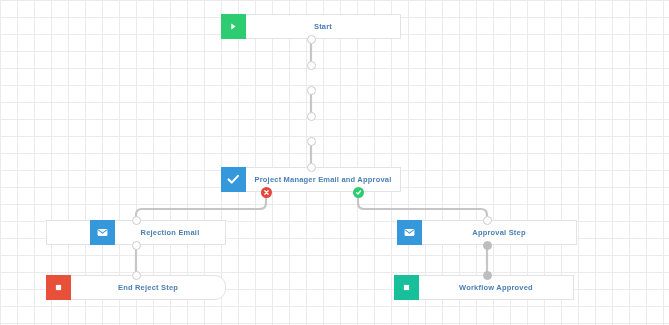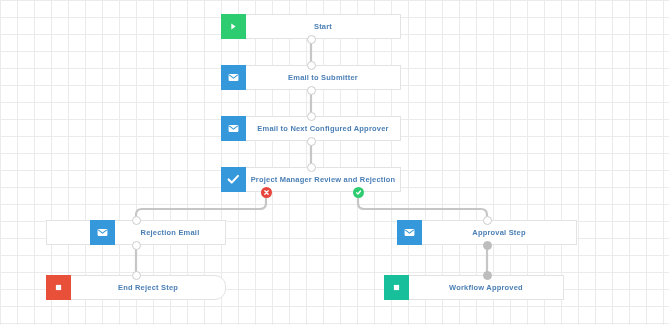--- a/index.html
+++ b/index.html
@@ -145,51 +145,33 @@
   <div class="node" style="left:221px; top:14px; width:180px;">
     <div class="node-icon ic-green">
       <svg width="9" height="9" viewBox="0 0 9 9">
           <path d="M2.3 1.4 L6.6 4.5 L2.3 7.6 Z" fill="#ffffff"></path>
         </svg>
     </div>
     <div class="node-label">Start</div>
   </div>
   <div class="port" style="left:306.5px; top:34.5px;"></div>
 
-  <div class="node" style="left:221px; top:65px; width:180px;">
-    <div class="node-icon ic-blue">
-      <svg width="11" height="9" viewBox="0 0 11 9">
-        <rect x="0.6" y="1" width="9.8" height="7" rx="1" fill="#ffffff"></rect>
-        <path d="M1.2 1.9 L5.5 5.1 L9.8 1.9" fill="none" stroke="#3498db" stroke-width="1.1"></path>
-      </svg>
-    </div>
-    <div class="node-label">Email to Submitter</div>
-  </div>
   <div class="port" style="left:306.5px; top:60.5px;"></div>
   <div class="port" style="left:306.5px; top:85.5px;"></div>
 
-  <div class="node" style="left:221px; top:116px; width:180px;">
-    <div class="node-icon ic-blue">
-      <svg width="11" height="9" viewBox="0 0 11 9">
-        <rect x="0.6" y="1" width="9.8" height="7" rx="1" fill="#ffffff"></rect>
-        <path d="M1.2 1.9 L5.5 5.1 L9.8 1.9" fill="none" stroke="#3498db" stroke-width="1.1"></path>
-      </svg>
-    </div>
-    <div class="node-label">Email to Next Configured Approver</div>
-  </div>
   <div class="port" style="left:306.5px; top:111.5px;"></div>
   <div class="port" style="left:306.5px; top:136.5px;"></div>
 
   <div class="node" style="left:221px; top:167px; width:180px;">
     <div class="node-icon ic-blue">
       <svg width="13" height="11" viewBox="0 0 13 11">
         <path d="M1.6 5.4 L4.7 8.6 L11 1.9" fill="none" stroke="#ffffff" stroke-width="2.1" stroke-linecap="round" stroke-linejoin="round"></path>
       </svg>
     </div>
-    <div class="node-label">Project Manager Review and Rejection</div>
+    <div class="node-label">Project Manager Email and Approval</div>
   </div>
   <div class="port" style="left:306.5px; top:162.5px;"></div>
 
   <div class="badge badge-reject" style="left:260.5px; top:186.5px;">
     <svg width="7" height="7" viewBox="0 0 7 7">
       <path d="M1.8 1.8 L5.2 5.2 M5.2 1.8 L1.8 5.2" stroke="#ffffff" stroke-width="1.3" stroke-linecap="round"></path>
     </svg>
   </div>
   <div class="badge badge-accept" style="left:352.5px; top:186.5px;">
     <svg width="7" height="7" viewBox="0 0 7 7">
@@ -224,21 +206,21 @@
       <svg width="11" height="9" viewBox="0 0 11 9">
         <rect x="0.6" y="1" width="9.8" height="7" rx="1" fill="#ffffff"></rect>
         <path d="M1.2 1.9 L5.5 5.1 L9.8 1.9" fill="none" stroke="#3498db" stroke-width="1.1"></path>
       </svg>
     </div>
     <div class="node-label">Approval Step</div>
   </div>
   <div class="port" style="left:482.5px; top:215.5px;"></div>
   <div class="port filled" style="left:482.5px; top:240.5px;"></div>
 
-  <div class="node" style="left:384px; top:275px; width:180px;">
+  <div class="node" style="left:394px; top:275px; width:180px;">
     <div class="node-icon ic-teal">
       <svg width="9" height="9" viewBox="0 0 9 9">
           <rect x="1.9" y="1.9" width="5.2" height="5.2" fill="#ffffff"></rect>
         </svg>
     </div>
     <div class="node-label">Workflow Approved</div>
   </div>
   <div class="port filled" style="left:482.5px; top:270.5px;"></div>
 
 </div>

